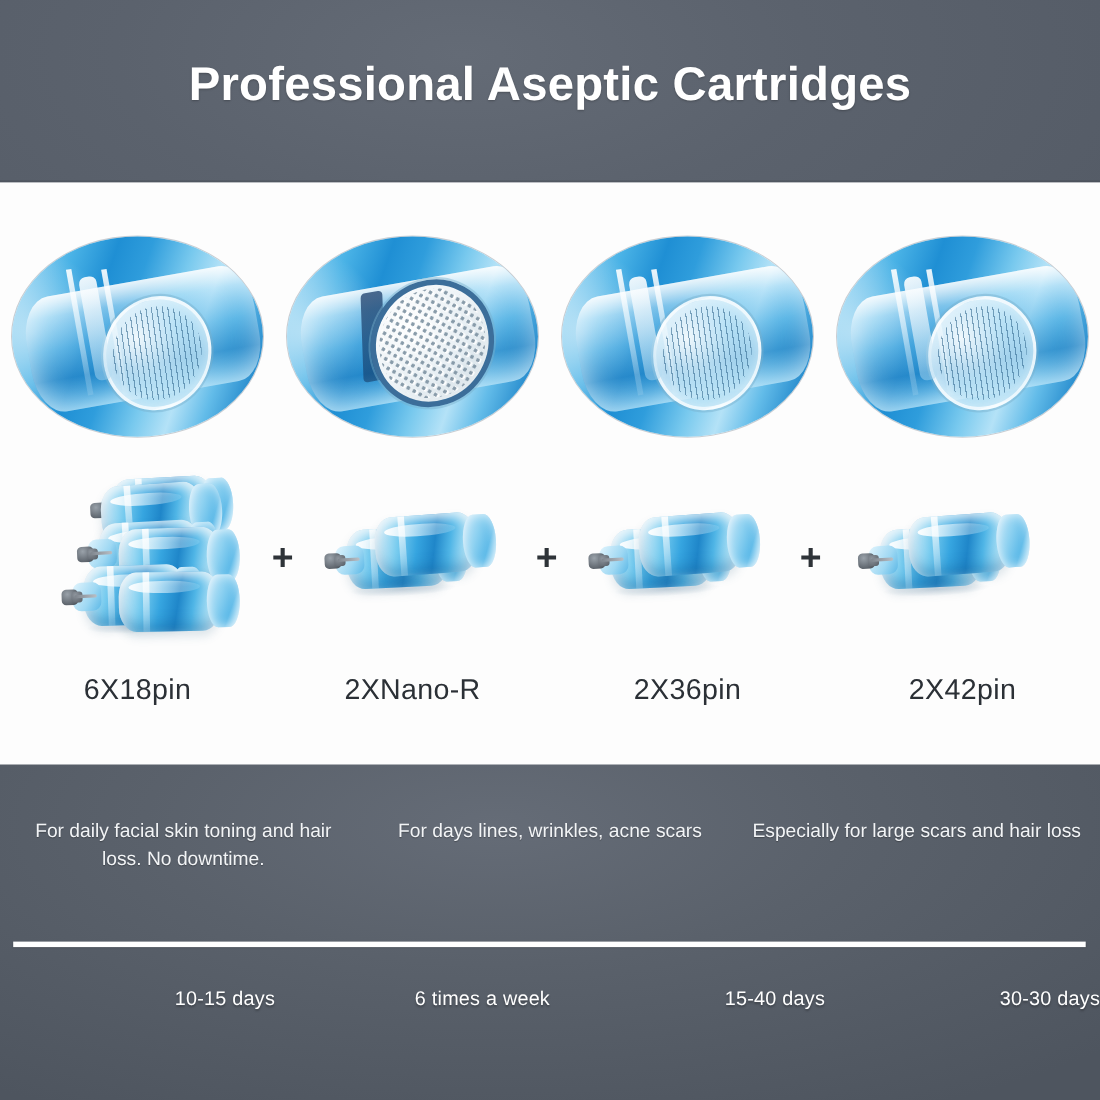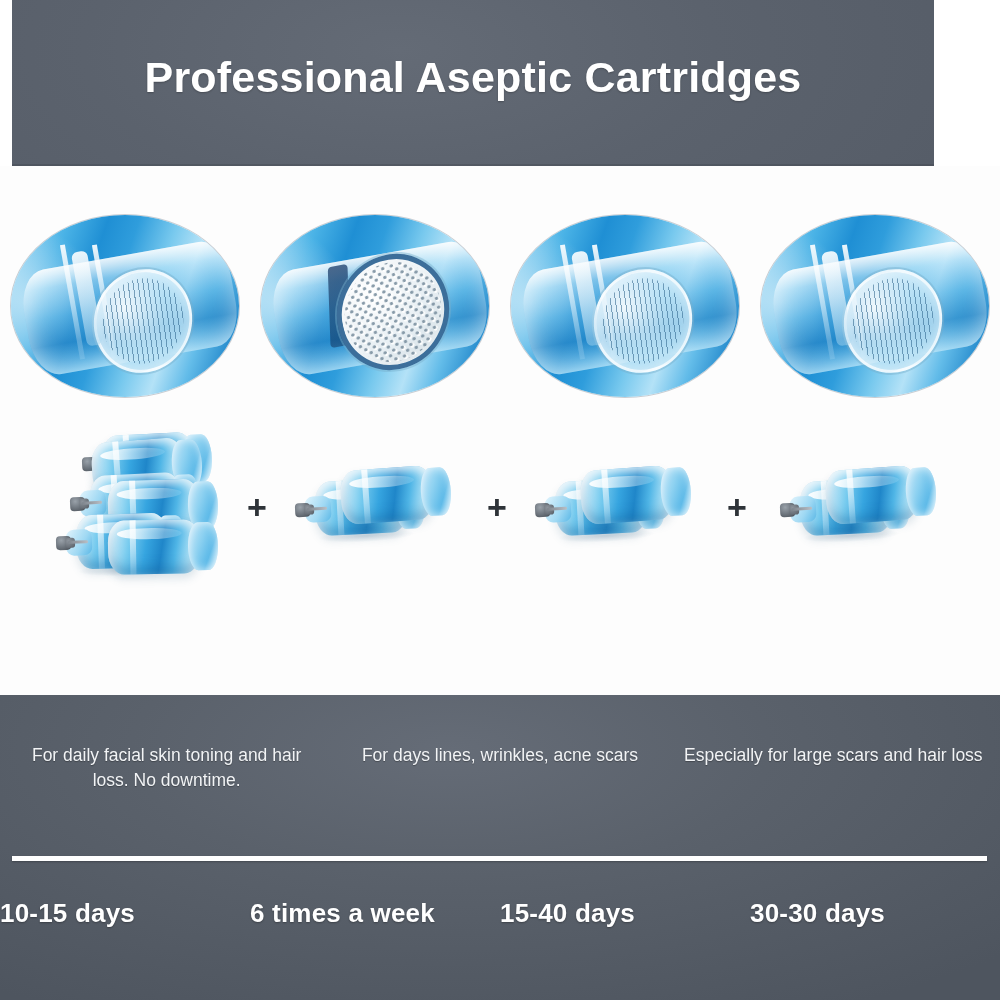--- a/index.html
+++ b/index.html
@@ -16,22 +16,22 @@
     position: relative;
     width: 1000px;
     height: 1000px;
     overflow: hidden;
     background: #ffffff;
   }
 
   
   .header-band {
     position: absolute;
-    left: 12px; top: 0;
-    width: 922px;
+    left: 0; top: 0;
+    width: 1000px;
     height: 166px;
     background:
       radial-gradient(ellipse 700px 320px at 42% 30%, #646b76 0%, #5b626d 45%, #545b66 100%);
   }
   .header-band::after {
     content: "";
     position: absolute;
     left: 0; right: 0; bottom: 0;
     height: 2px;
     background: rgba(0,0,0,0.10);
@@ -375,23 +375,23 @@
     box-shadow: 0 1px 2px rgba(0,0,0,0.25);
   }
   .duration-row {
     position: absolute;
     left: 0; top: 203px;
     width: 1000px;
     display: flex;
   }
   .duration-cell {
     flex: 1 1 25%;
-    text-align: left;
-    font-size: 26px;
-    font-weight: bold;
+    text-align: right;
+    font-size: 18px;
+    font-weight: normal;
     color: #ffffff;
     letter-spacing: 0.2px;
     text-shadow: 0 1px 2px rgba(0,0,0,0.3);
   }
 </style>
 </head>
 <body>
 
 <div class="page">
 
@@ -555,20 +555,26 @@
           </div>
         </div>
         <div class="cartridge" style="left:40px; top:40px; transform:rotate(-4deg);">
           <div class="cart-barrel"></div>
           <div class="cart-cap"></div>
         </div>
       </div>
 
     </div>
 
+    <div class="labels-row">
+      <div class="label-cell">6X18pin</div>
+      <div class="label-cell">2XNano-R</div>
+      <div class="label-cell">2X36pin</div>
+      <div class="label-cell">2X42pin</div>
+    </div>
 
   </div>
 
   <div class="desc-band">
 
     <div class="desc-row">
       <div class="desc-cell">For daily facial skin toning and hair loss. No downtime.</div>
       <div class="desc-cell">For days lines, wrinkles, acne scars</div>
       <div class="desc-cell">Especially for large scars and hair loss</div>
     </div>

